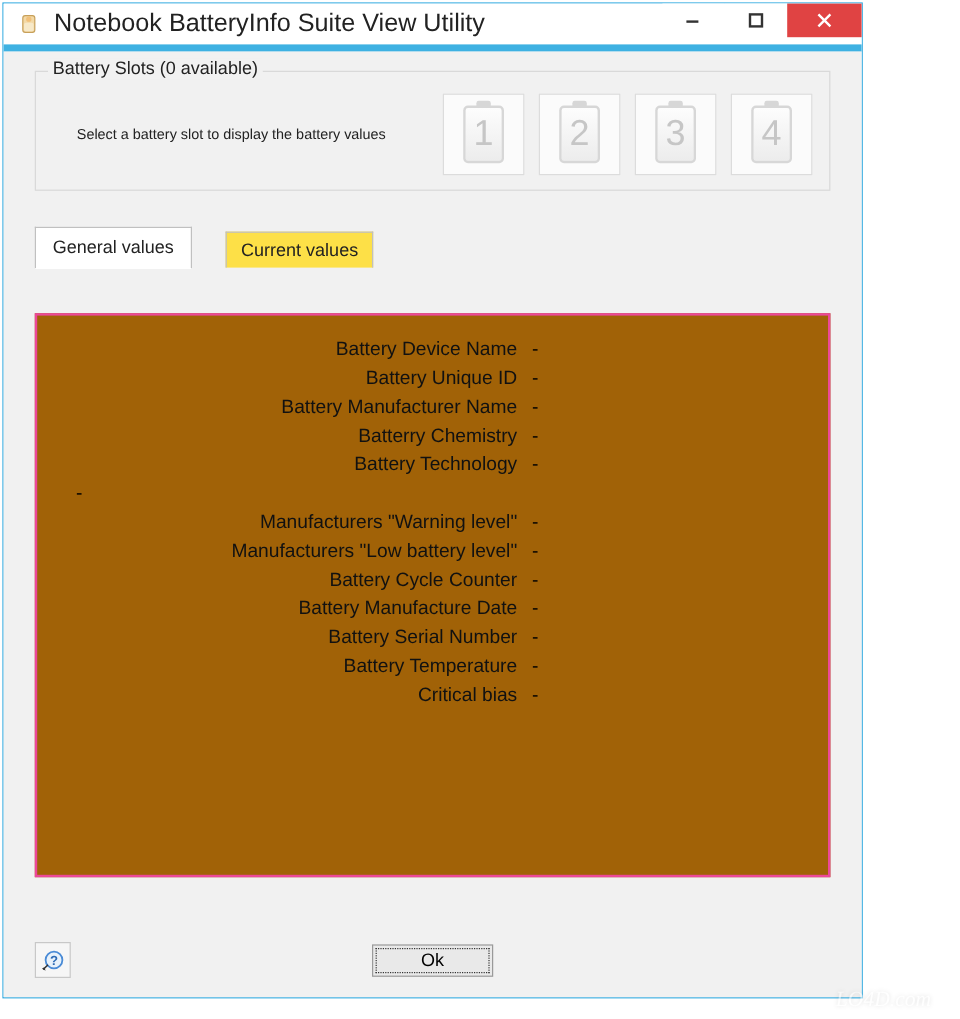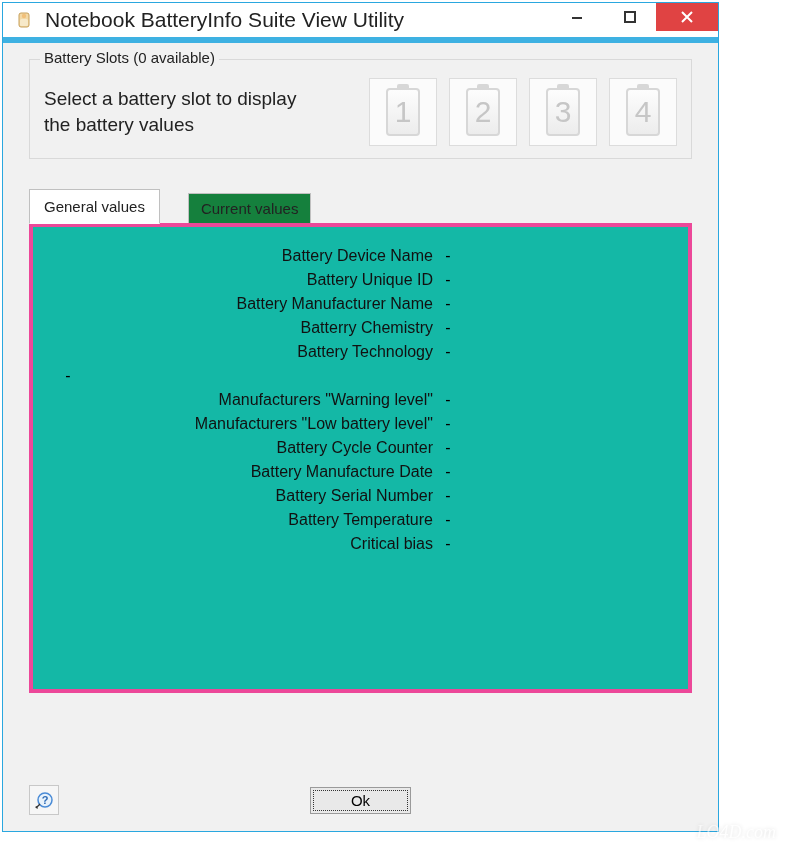--- a/index.html
+++ b/index.html
@@ -80,23 +80,24 @@
     font-size: 15px;
     color: #222;
   }
   .slot-row {
     display: flex;
     align-items: center;
     gap: 6px;
   }
   .slot-instr {
     flex: 0 0 280px;
-    font-size: 19px;
+    font-size: 12px;
     color: #222;
     line-height: 1.35;
+    margin-left: 20px;
   }
   .slot-icons {
     display: flex;
     gap: 12px;
     margin-left: auto;
   }
   .battery-slot {
     width: 68px; height: 68px;
     border: 1px solid #dcdcdc;
     background: #fbfbfb;
@@ -133,36 +134,37 @@
   .tab-strip {
     display: flex;
     align-items: flex-end;
     gap: 28px;
   }
   .tab {
     padding: 6px 12px 6px 12px;
     font-size: 15px;
     border: 1px solid #c0c0c0;
     border-bottom: none;
-    background: #15803d;
+    background: #fde047;
     color: #222;
     position: relative;
   }
   .tab.active {
     background: #fff;
     z-index: 2;
     border-bottom: 1px solid #fff;
     margin-bottom: -1px;
     padding: 8px 14px;
   }
   .tab-panel {
-    border: 4px solid #ec4899;
-    background: #14b8a6;
+    border: 2px solid #ec4899;
+    background: #a16207;
     padding: 20px 20px 20px 20px;
     min-height: 470px;
+    margin-top: 38px;
   }
   .kv-row {
     display: flex;
     align-items: baseline;
     margin-bottom: 6px;
   }
   .kv-label {
     width: 380px;
     text-align: right;
     font-size: 16px;

